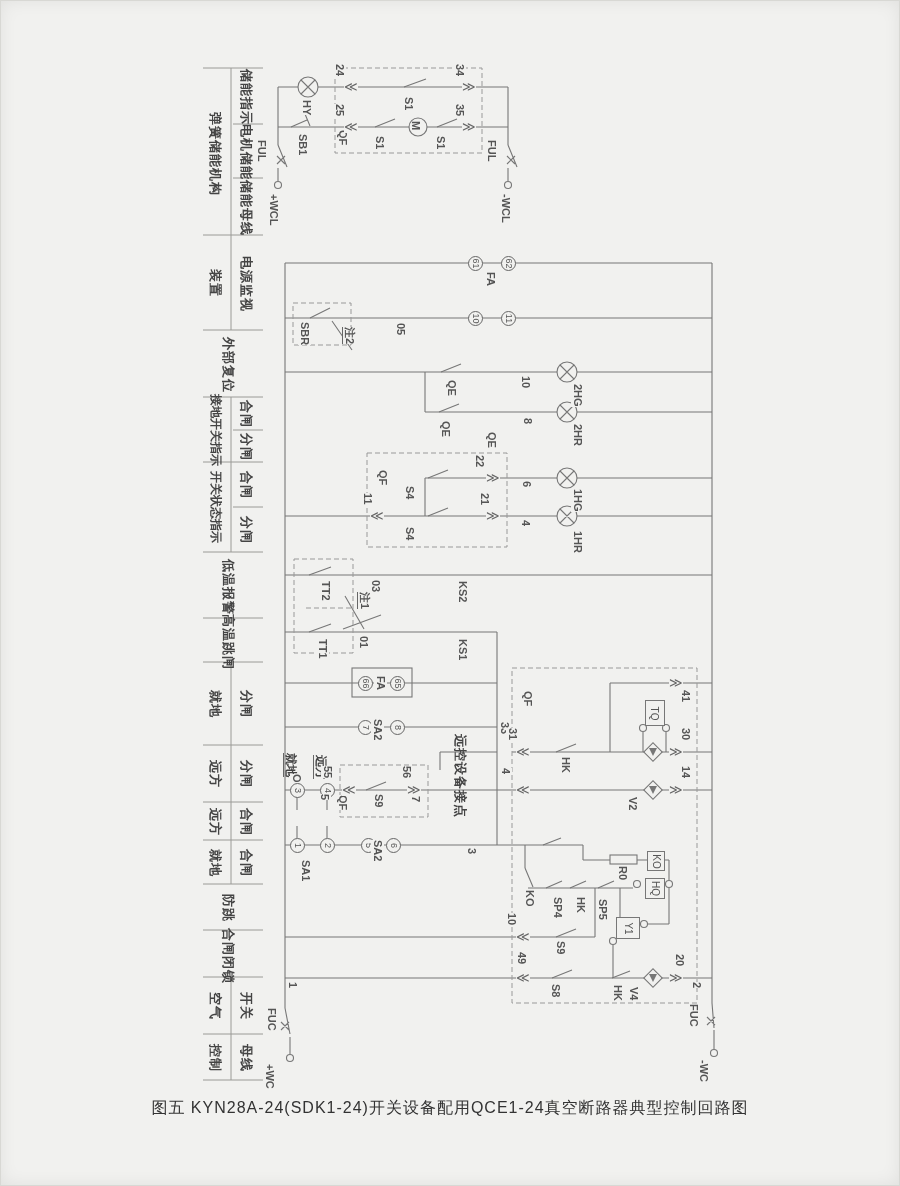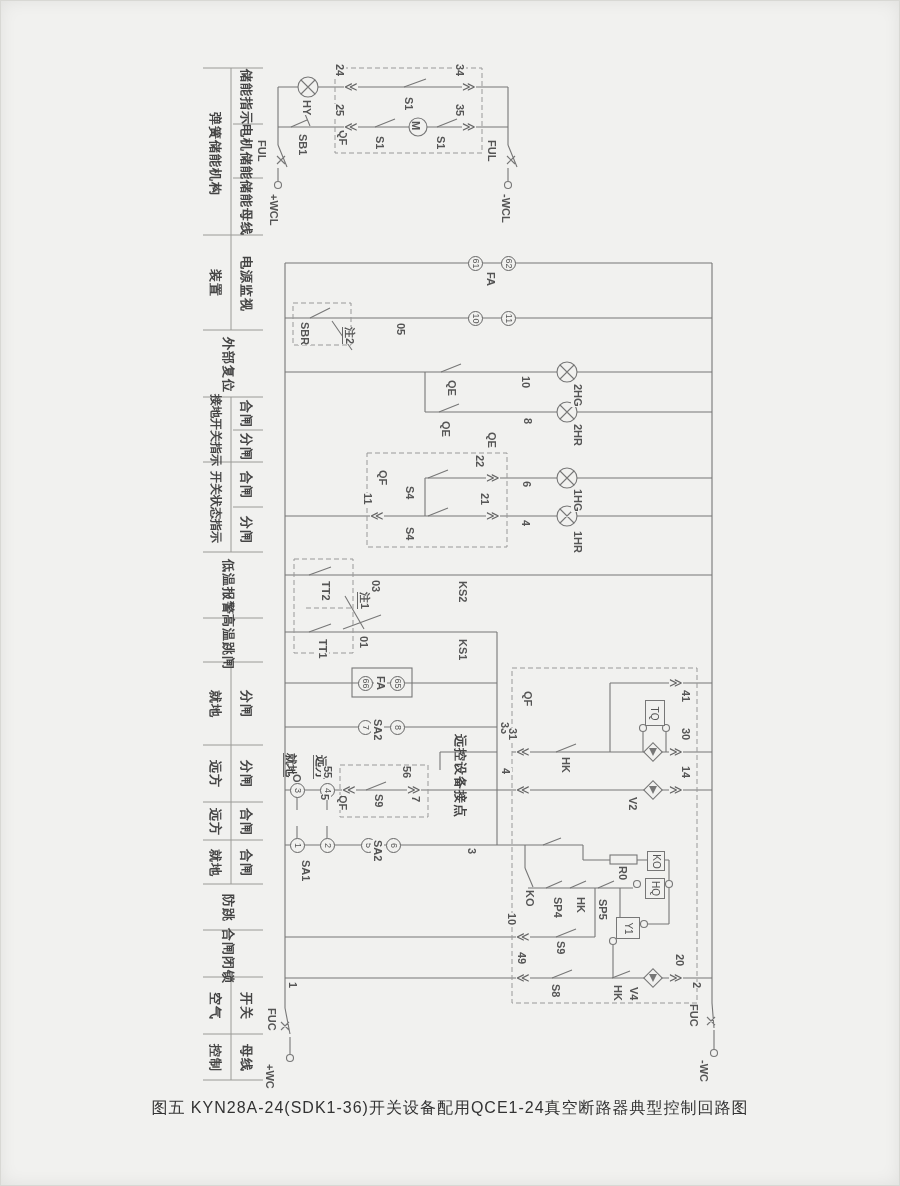--- a/index.html
+++ b/index.html
@@ -311,14 +311,14 @@
 <span class="plug" style="left:669px;top:746px">≫</span>
 <span class="plug" style="left:669px;top:784px">≫</span>
 <span class="plug" style="left:669px;top:972px">≫</span>
 
 <b class="v" style="left:299px;top:982px">1</b>
 <b class="v" style="left:278px;top:1008px">FUC</b>
 <b class="v" style="left:276px;top:1064px">+WC</b>
 <b class="v" style="left:700px;top:1004px">FUC</b>
 <b class="v" style="left:710px;top:1060px">-WC</b>
 
-<div id="caption">图五 KYN28A-24(SDK1-36)开关设备配用QCE1-24真空断路器典型控制回路图</div>
+<div id="caption">图五 KYN28A-24(SDK1-24)开关设备配用QCE1-24真空断路器典型控制回路图</div>
 </div>
 
 </body></html>

